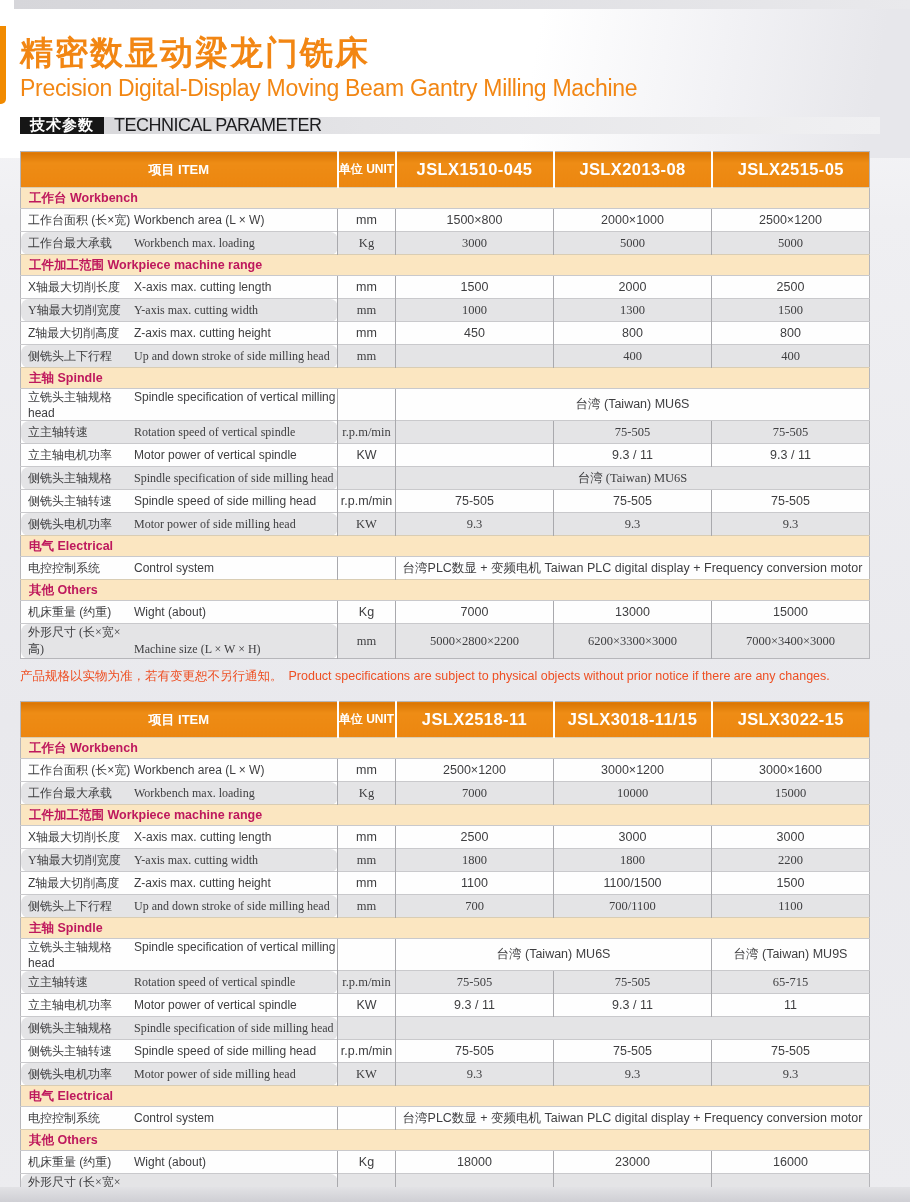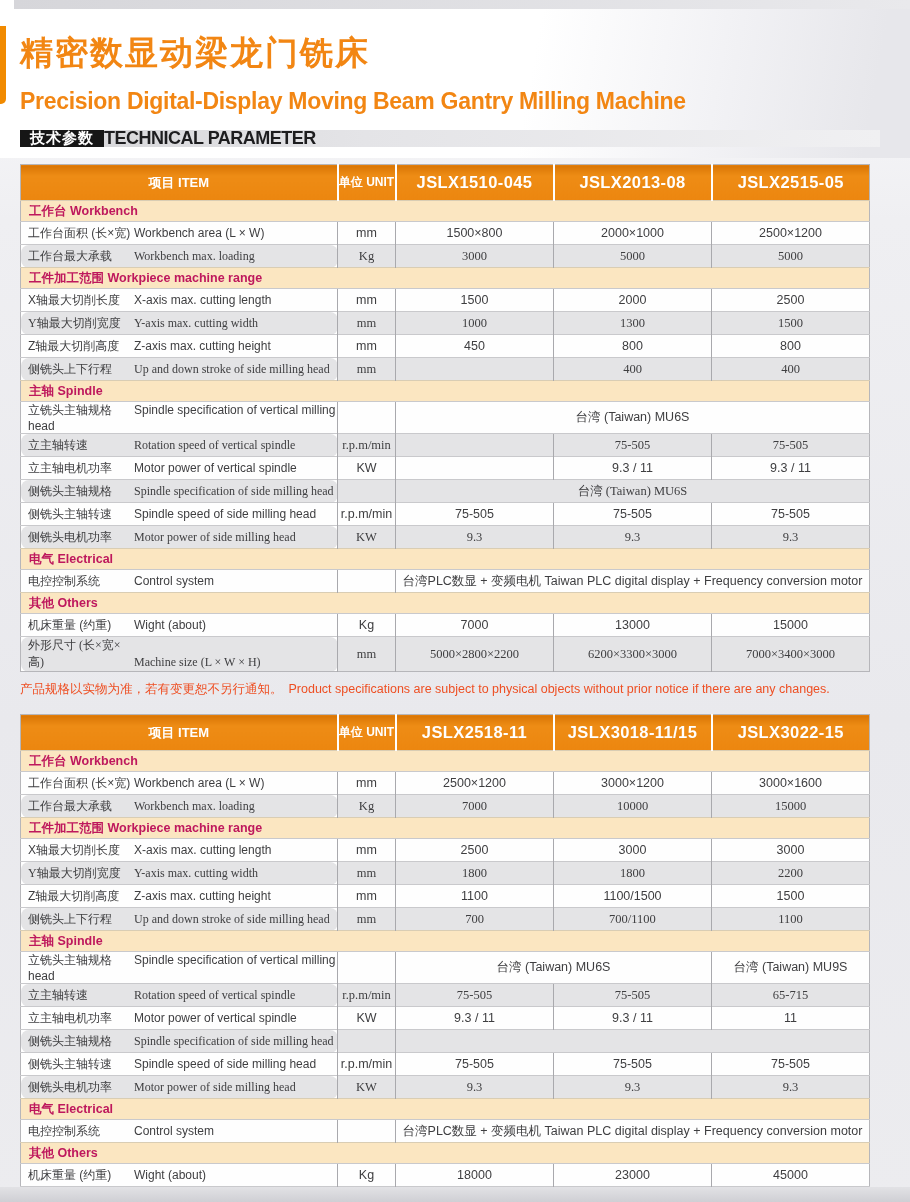--- a/index.html
+++ b/index.html
@@ -24,33 +24,33 @@
     position:absolute; top:26px; left:0; width:6px; height:78px;
     background:#f18a00; border-radius:0 0 5px 0;
   }
   .bottom-strip {
     position:absolute; bottom:0; left:0; width:910px; height:15px;
     background:linear-gradient(180deg,#e2e2e5,#cfcfd4);
   }
   .content { position:relative; padding:34px 0 0 20px; width:890px; }
 
   .title-cn { font-size:33px; font-weight:bold; color:#f28613; letter-spacing:2px; line-height:38px; }
-  .title-en { font-size:23px; font-weight:bold; color:#f28613; letter-spacing:-0.3px; line-height:29px; margin-top:15px; }
+  .title-en { font-size:23px; font-weight:normal; color:#f28613; letter-spacing:-0.3px; line-height:29px; margin-top:2px; }
 
   .section-bar {
     margin-top:14px; width:860px; height:17px; display:flex; align-items:stretch;
     background:linear-gradient(90deg,#d5d5d8 0,#e4e4e7 40%,#f0f0f2 100%);
   }
   .badge {
     background:#161616; color:#fff; font-size:15px; font-weight:bold;
     display:flex; align-items:center; padding:0 10px; letter-spacing:1px;
   }
   .section-bar-title {
-    display:flex; align-items:center; 
-    font-size:18px; color:#1d1d1f; letter-spacing:-0.5px; font-weight:bold;
+    display:flex; align-items:center; margin-left:10px;
+    font-size:18px; color:#1d1d1f; letter-spacing:-0.5px; font-weight:normal;
   }
 
   table.spec { border-collapse:collapse; table-layout:fixed; width:849px; margin-top:17px;
     border:1px solid #b6b6ba; background:#fff; }
   table.spec thead th {
     background:linear-gradient(180deg,#d97504 0,#ee8c15 30%,#ec860f 100%);
     color:#fff; height:36px; font-weight:bold; vertical-align:middle;
   }
   th.h-item { font-size:13px; }
   th.h-unit { font-size:12px; border-left:2px solid #fff; }
@@ -347,21 +347,21 @@
               <td class="val" colspan="3">台湾PLC数显 + 变频电机  Taiwan PLC digital display + Frequency conversion motor</td>
             </tr>
             <tr class="section">
               <td class="sec" colspan="5">其他 Others</td>
             </tr>
             <tr class="data white">
               <td class="item"><span class="cn">机床重量 (约重)</span><span class="en">Wight (about)</span></td>
               <td class="unit">Kg</td>
               <td class="val">18000</td>
               <td class="val">23000</td>
-              <td class="val">45000</td>
+              <td class="val">16000</td>
             </tr>
             <tr class="data gray">
               <td class="item"><span class="cn">外形尺寸 (长×宽×高)</span></td>
               <td class="unit">mm</td>
               <td class="val">7200×3800×3300</td>
               <td class="val">8400×3800×3300</td>
               <td class="val">8700×4000×3500</td>
             </tr>
           </tbody>
         </table>

